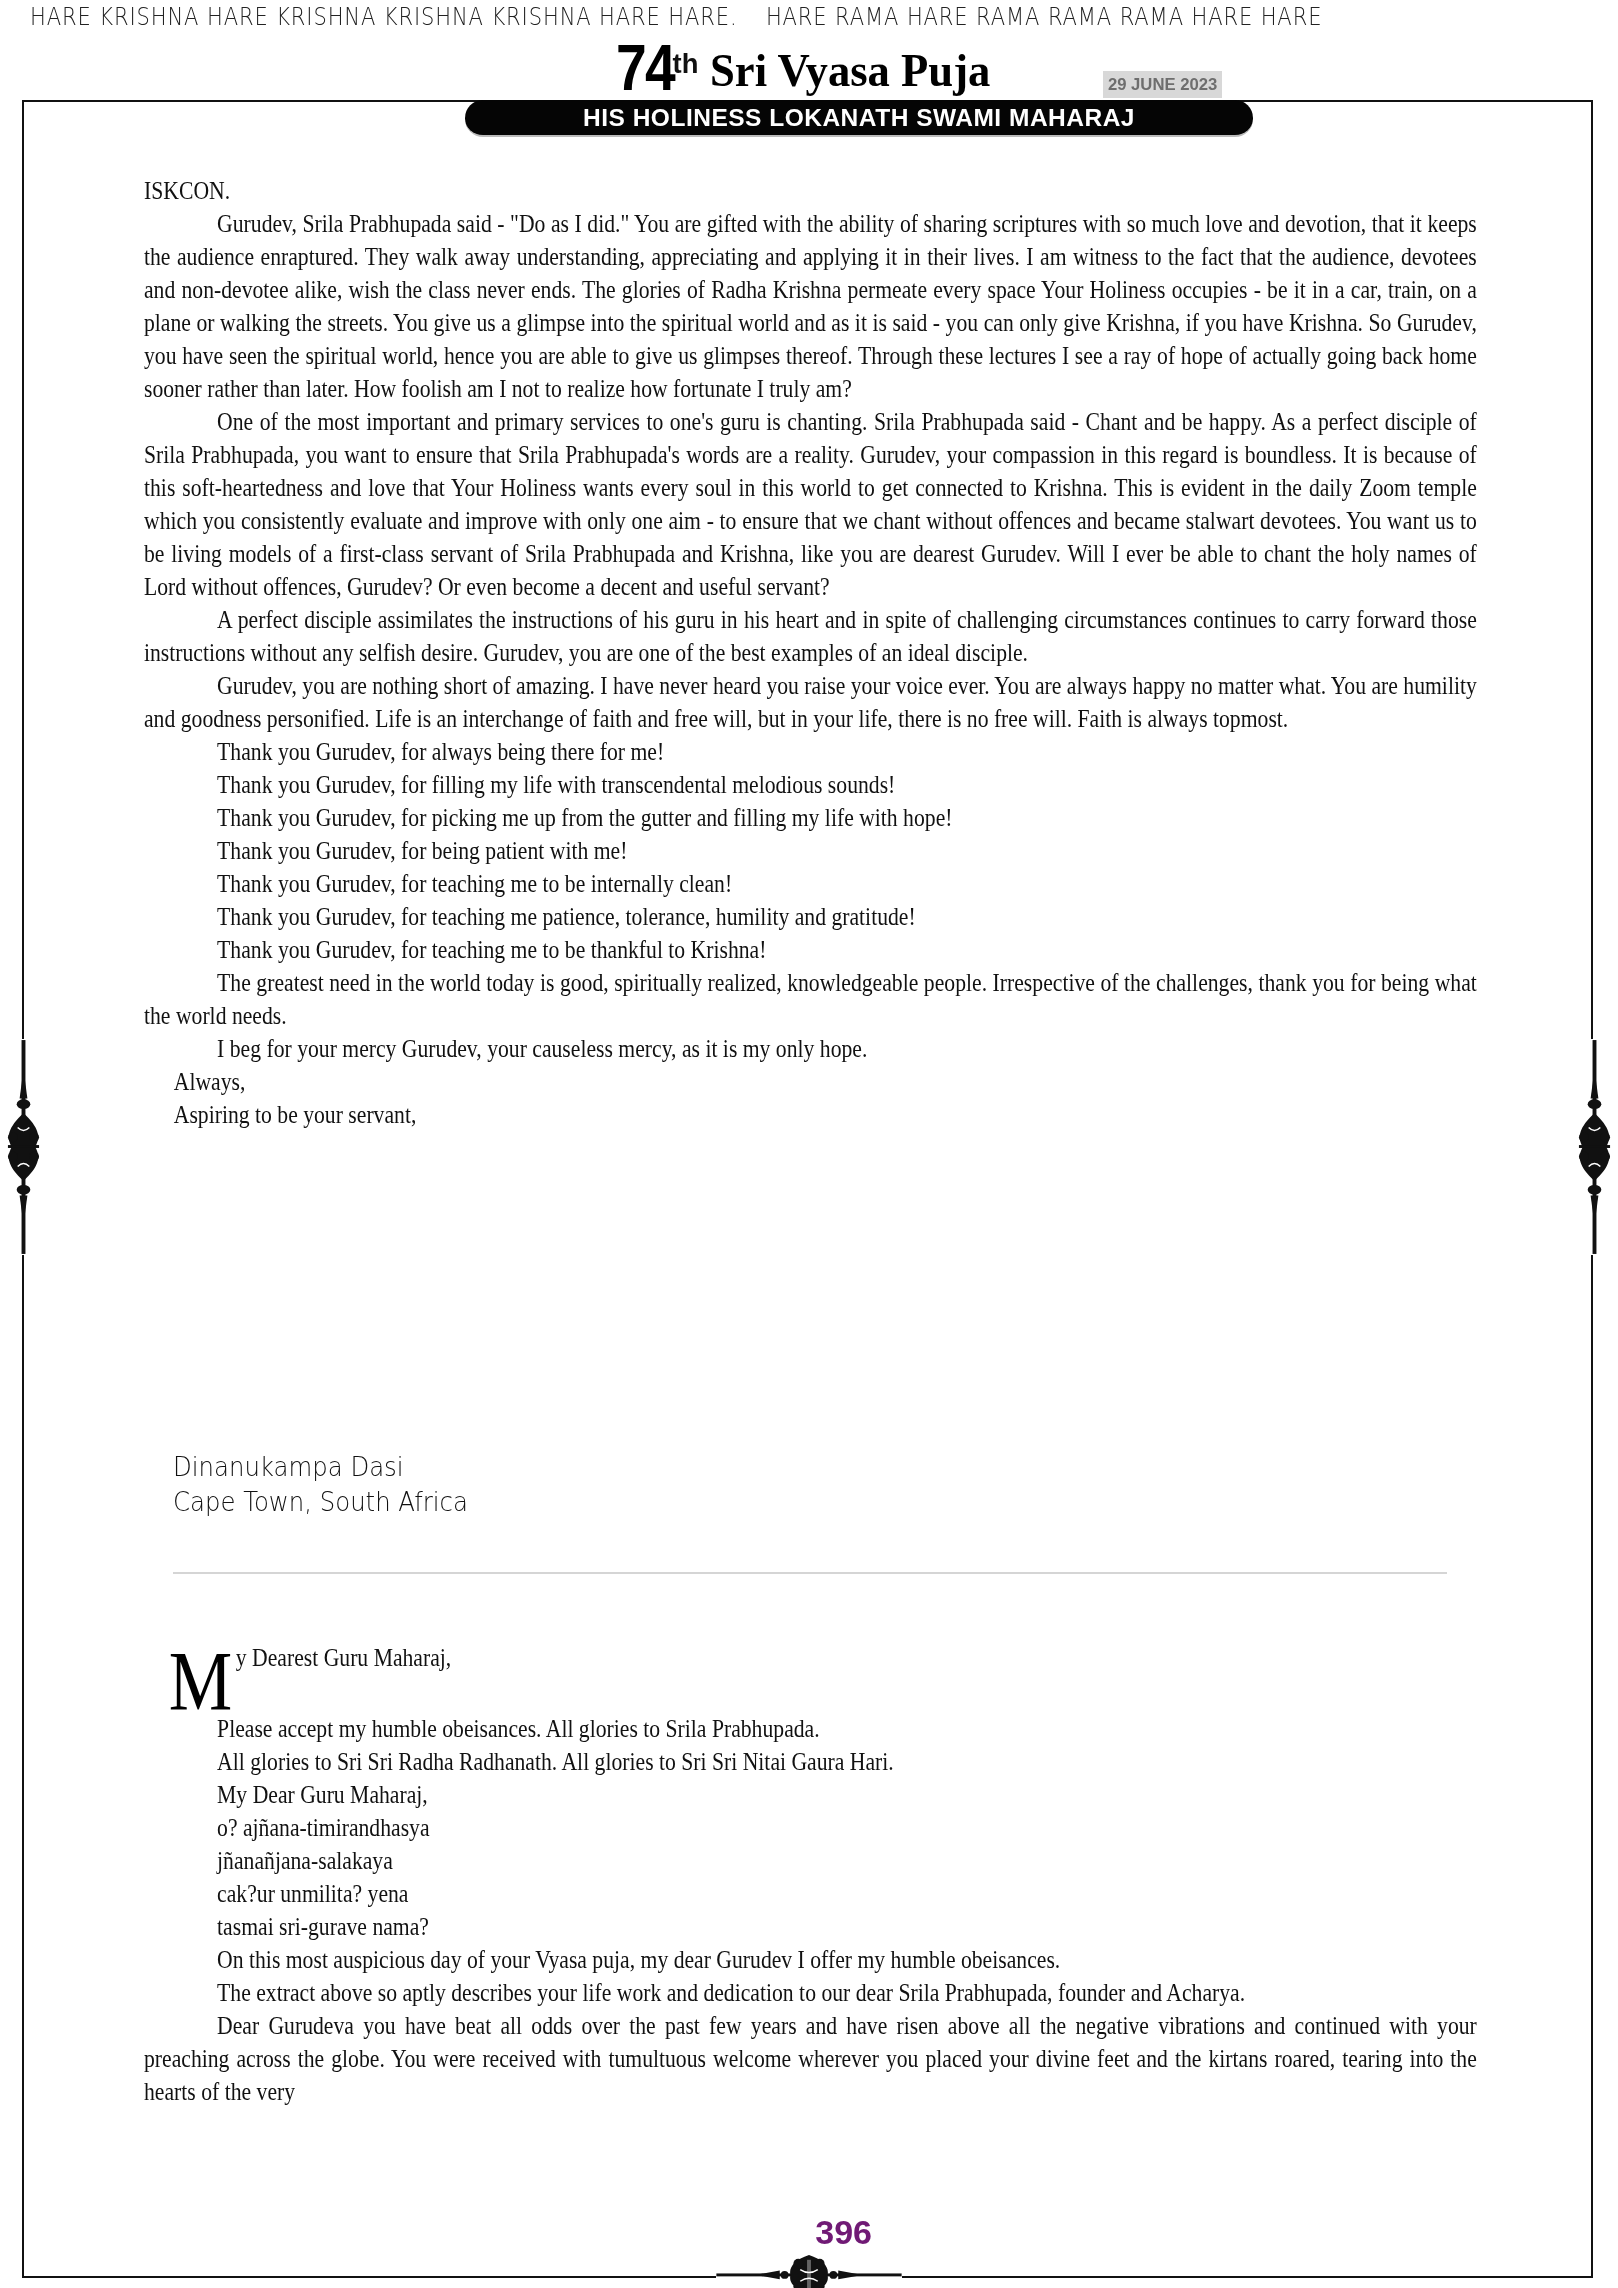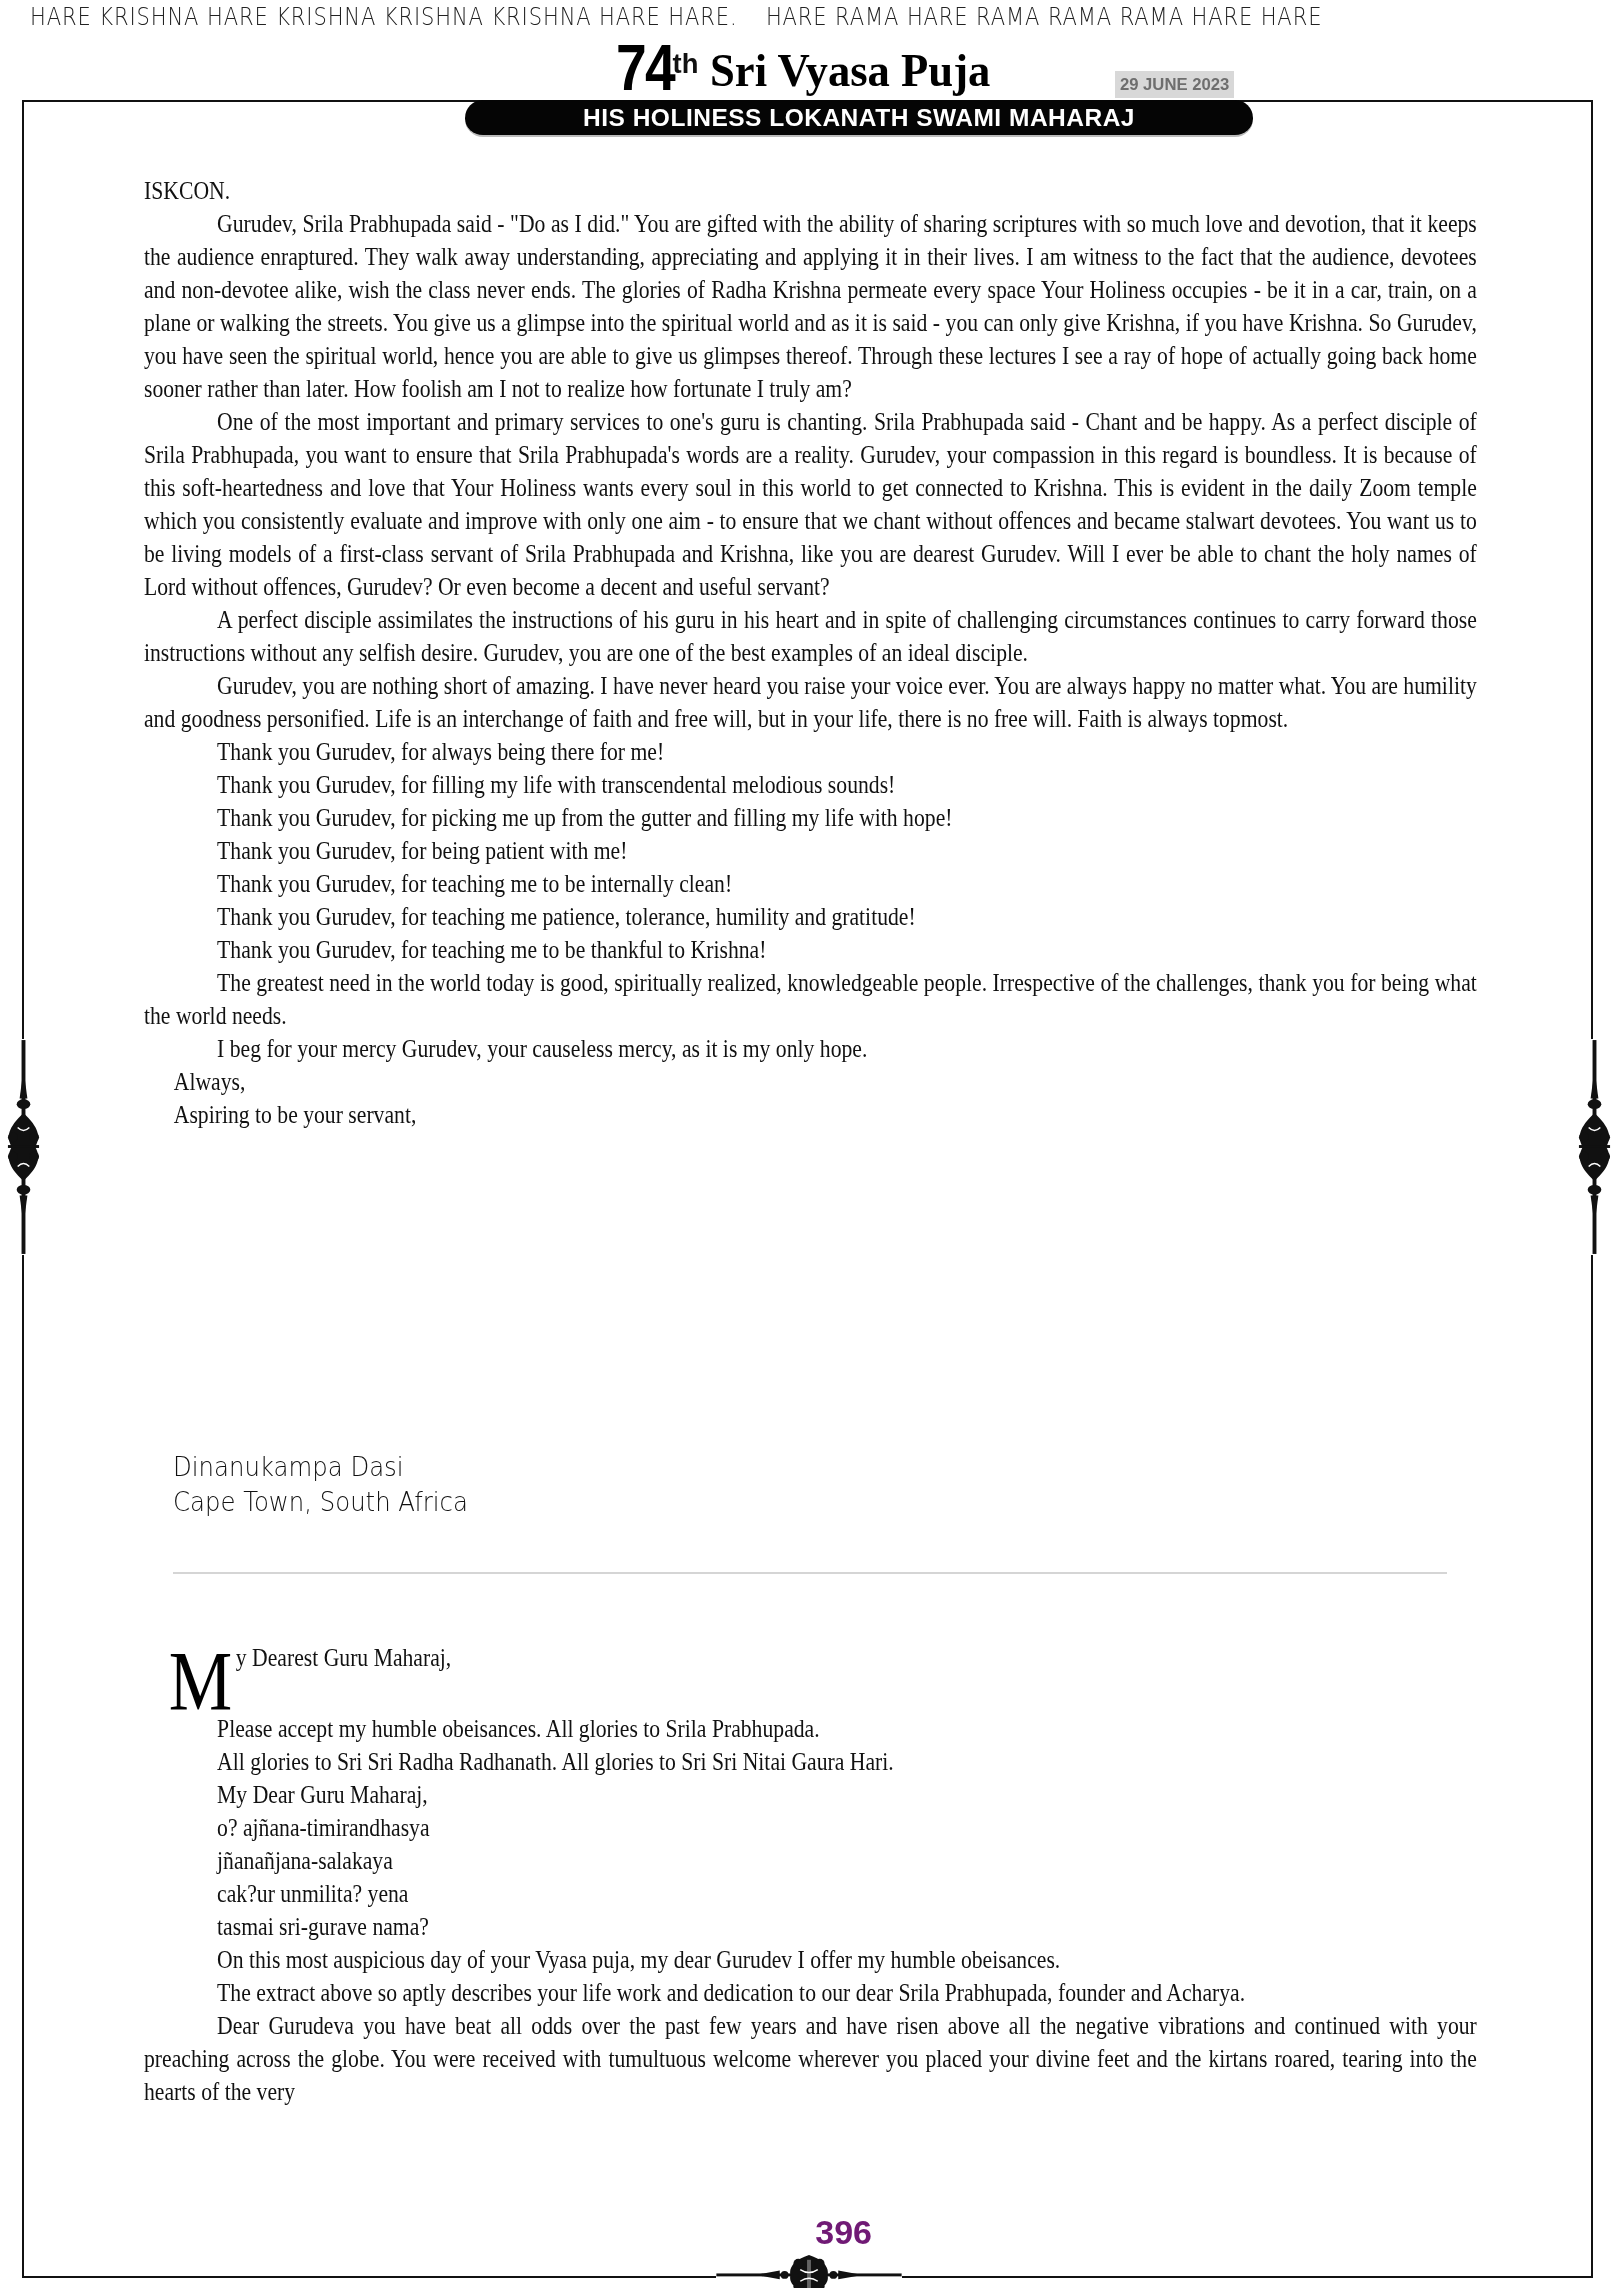--- a/index.html
+++ b/index.html
@@ -34,21 +34,21 @@
     }
     .title-text {
       font-family: "Liberation Serif", "DejaVu Serif", serif; font-weight: 700;
       font-size: 47px; line-height: 53px; color: #000; letter-spacing: 0px;
       transform: scaleX(0.95); transform-origin: left bottom;
     }
     .title-date {
       position: absolute; left: 1103px; top: 71px; height: 27.4px; padding: 0 4.9px;
       background: #d8d8d8; color: #6e6e6e;
       font-family: "Liberation Sans", sans-serif; font-weight: 700;
-      font-size: 16.7px; line-height: 27.4px; margin-left: 12px;
+      font-size: 16.7px; line-height: 27.4px;
     }
     .subtitle-bar {
       position: absolute; left: 465px; top: 100px; width: 788px; height: 35px;
       background: #050505; color: #fff; text-align: center;
       font-family: "Liberation Sans", sans-serif; font-weight: 700;
       font-size: 24.5px; line-height: 35px; letter-spacing: 0.5px;
       border-bottom: 2px solid #bbb;
       border-radius: 18px;
     }
 

